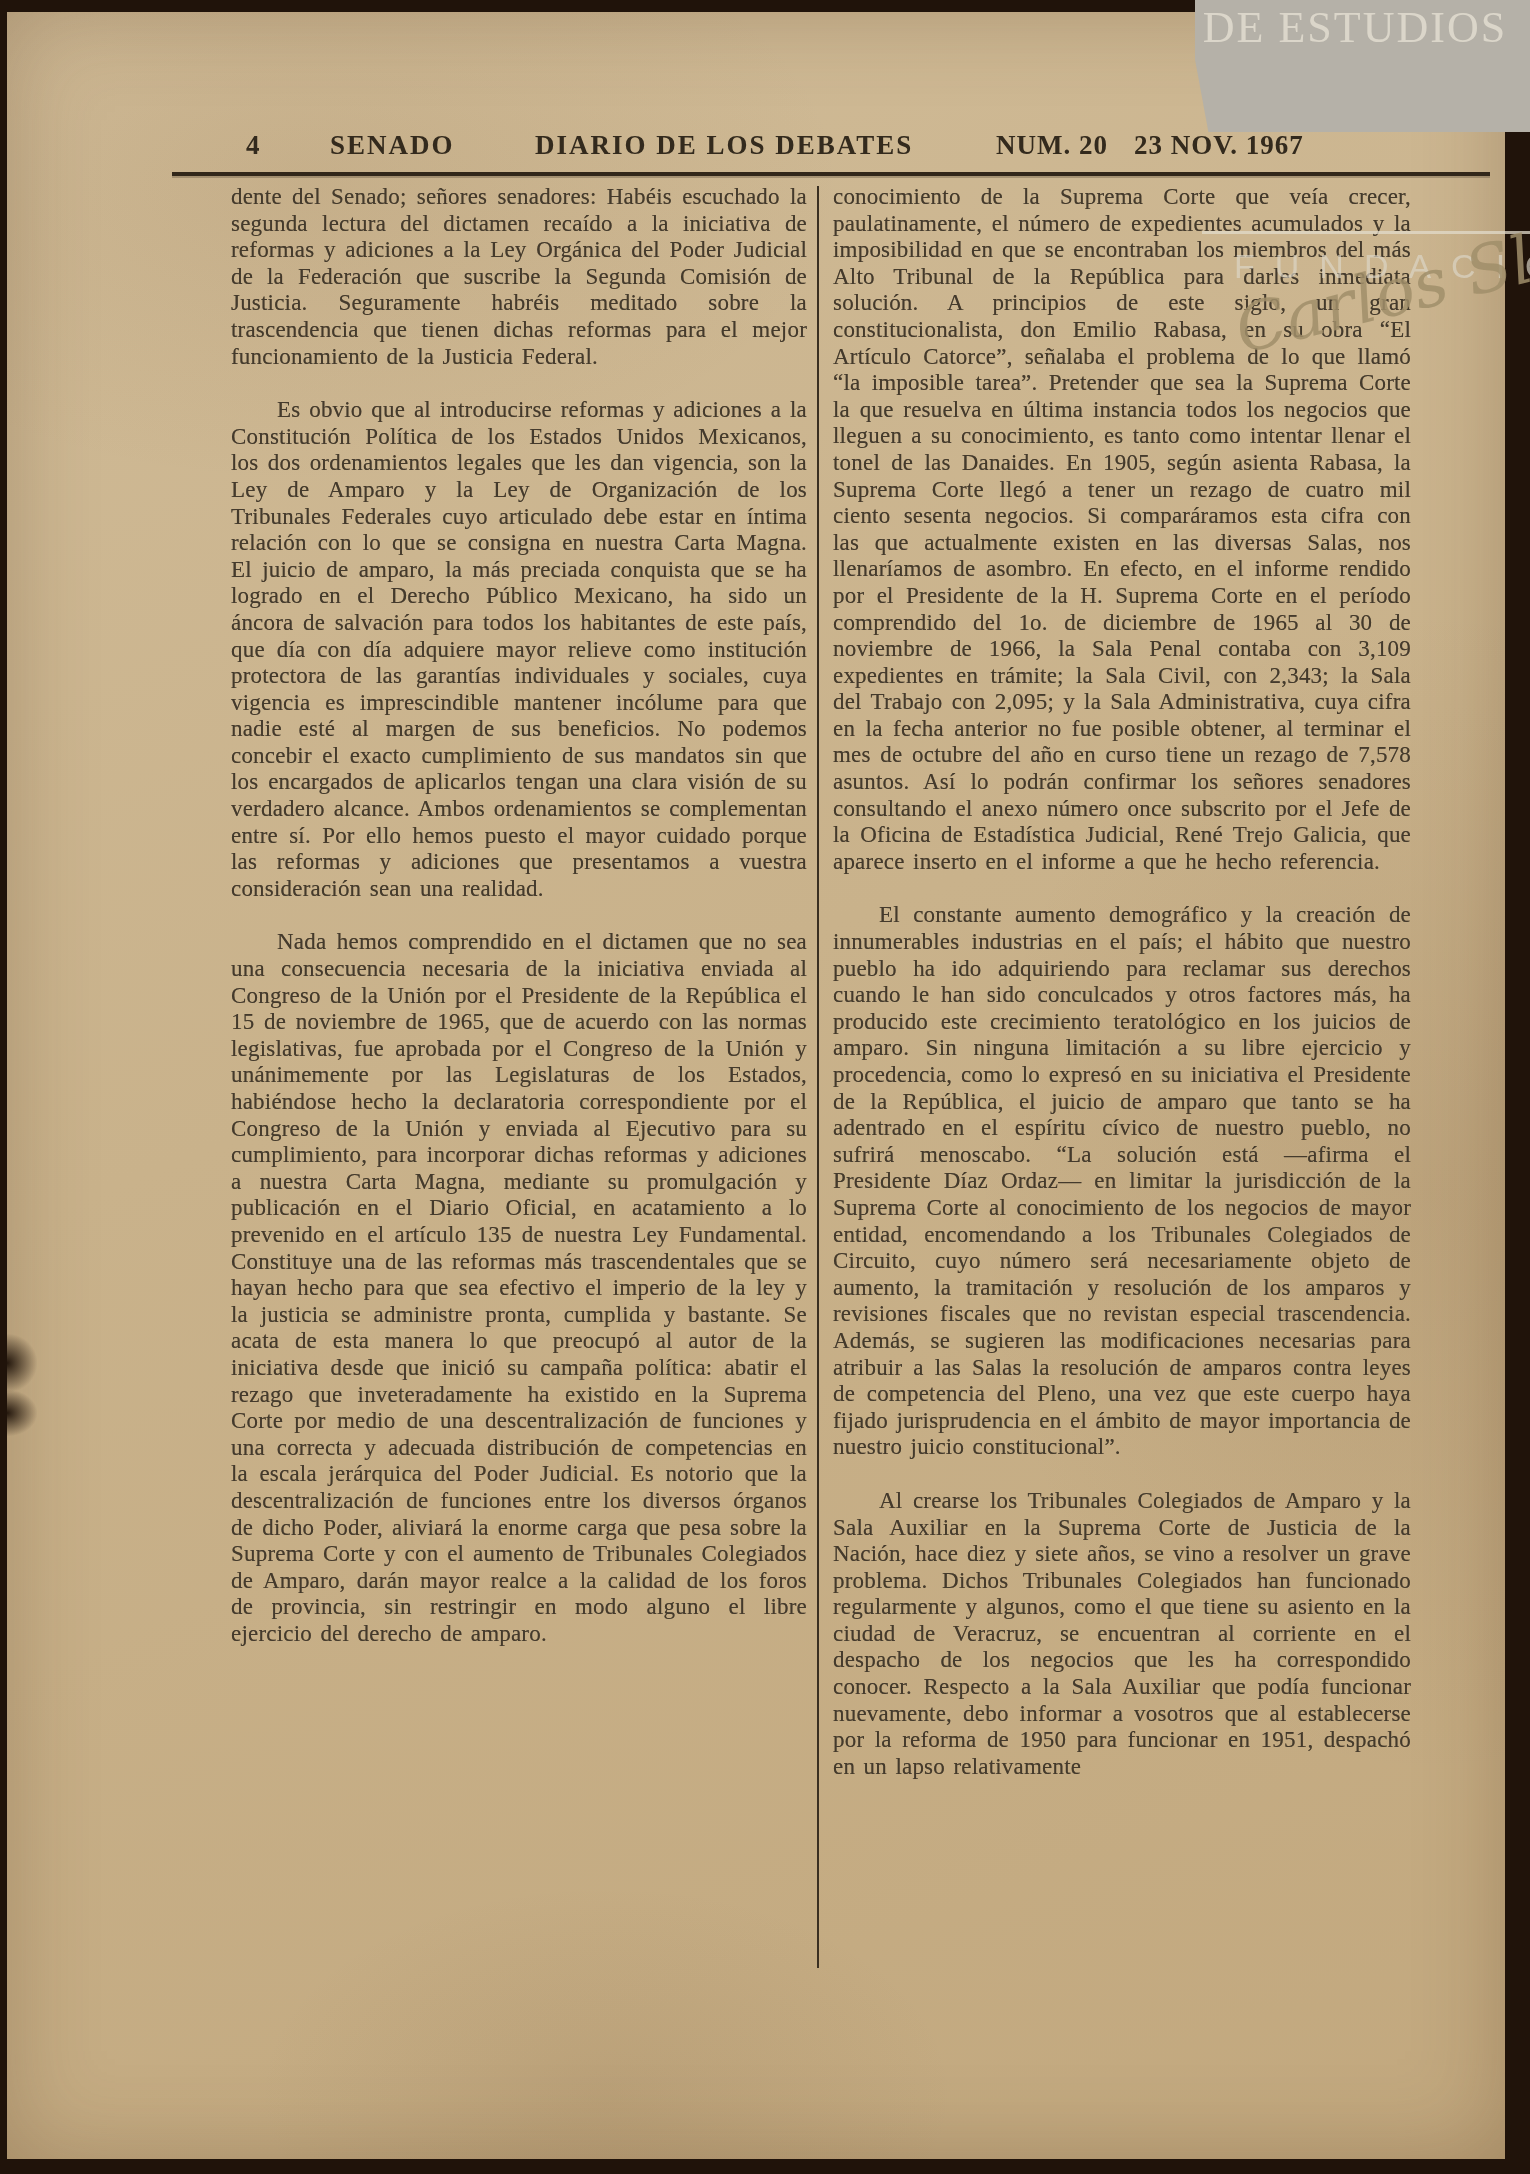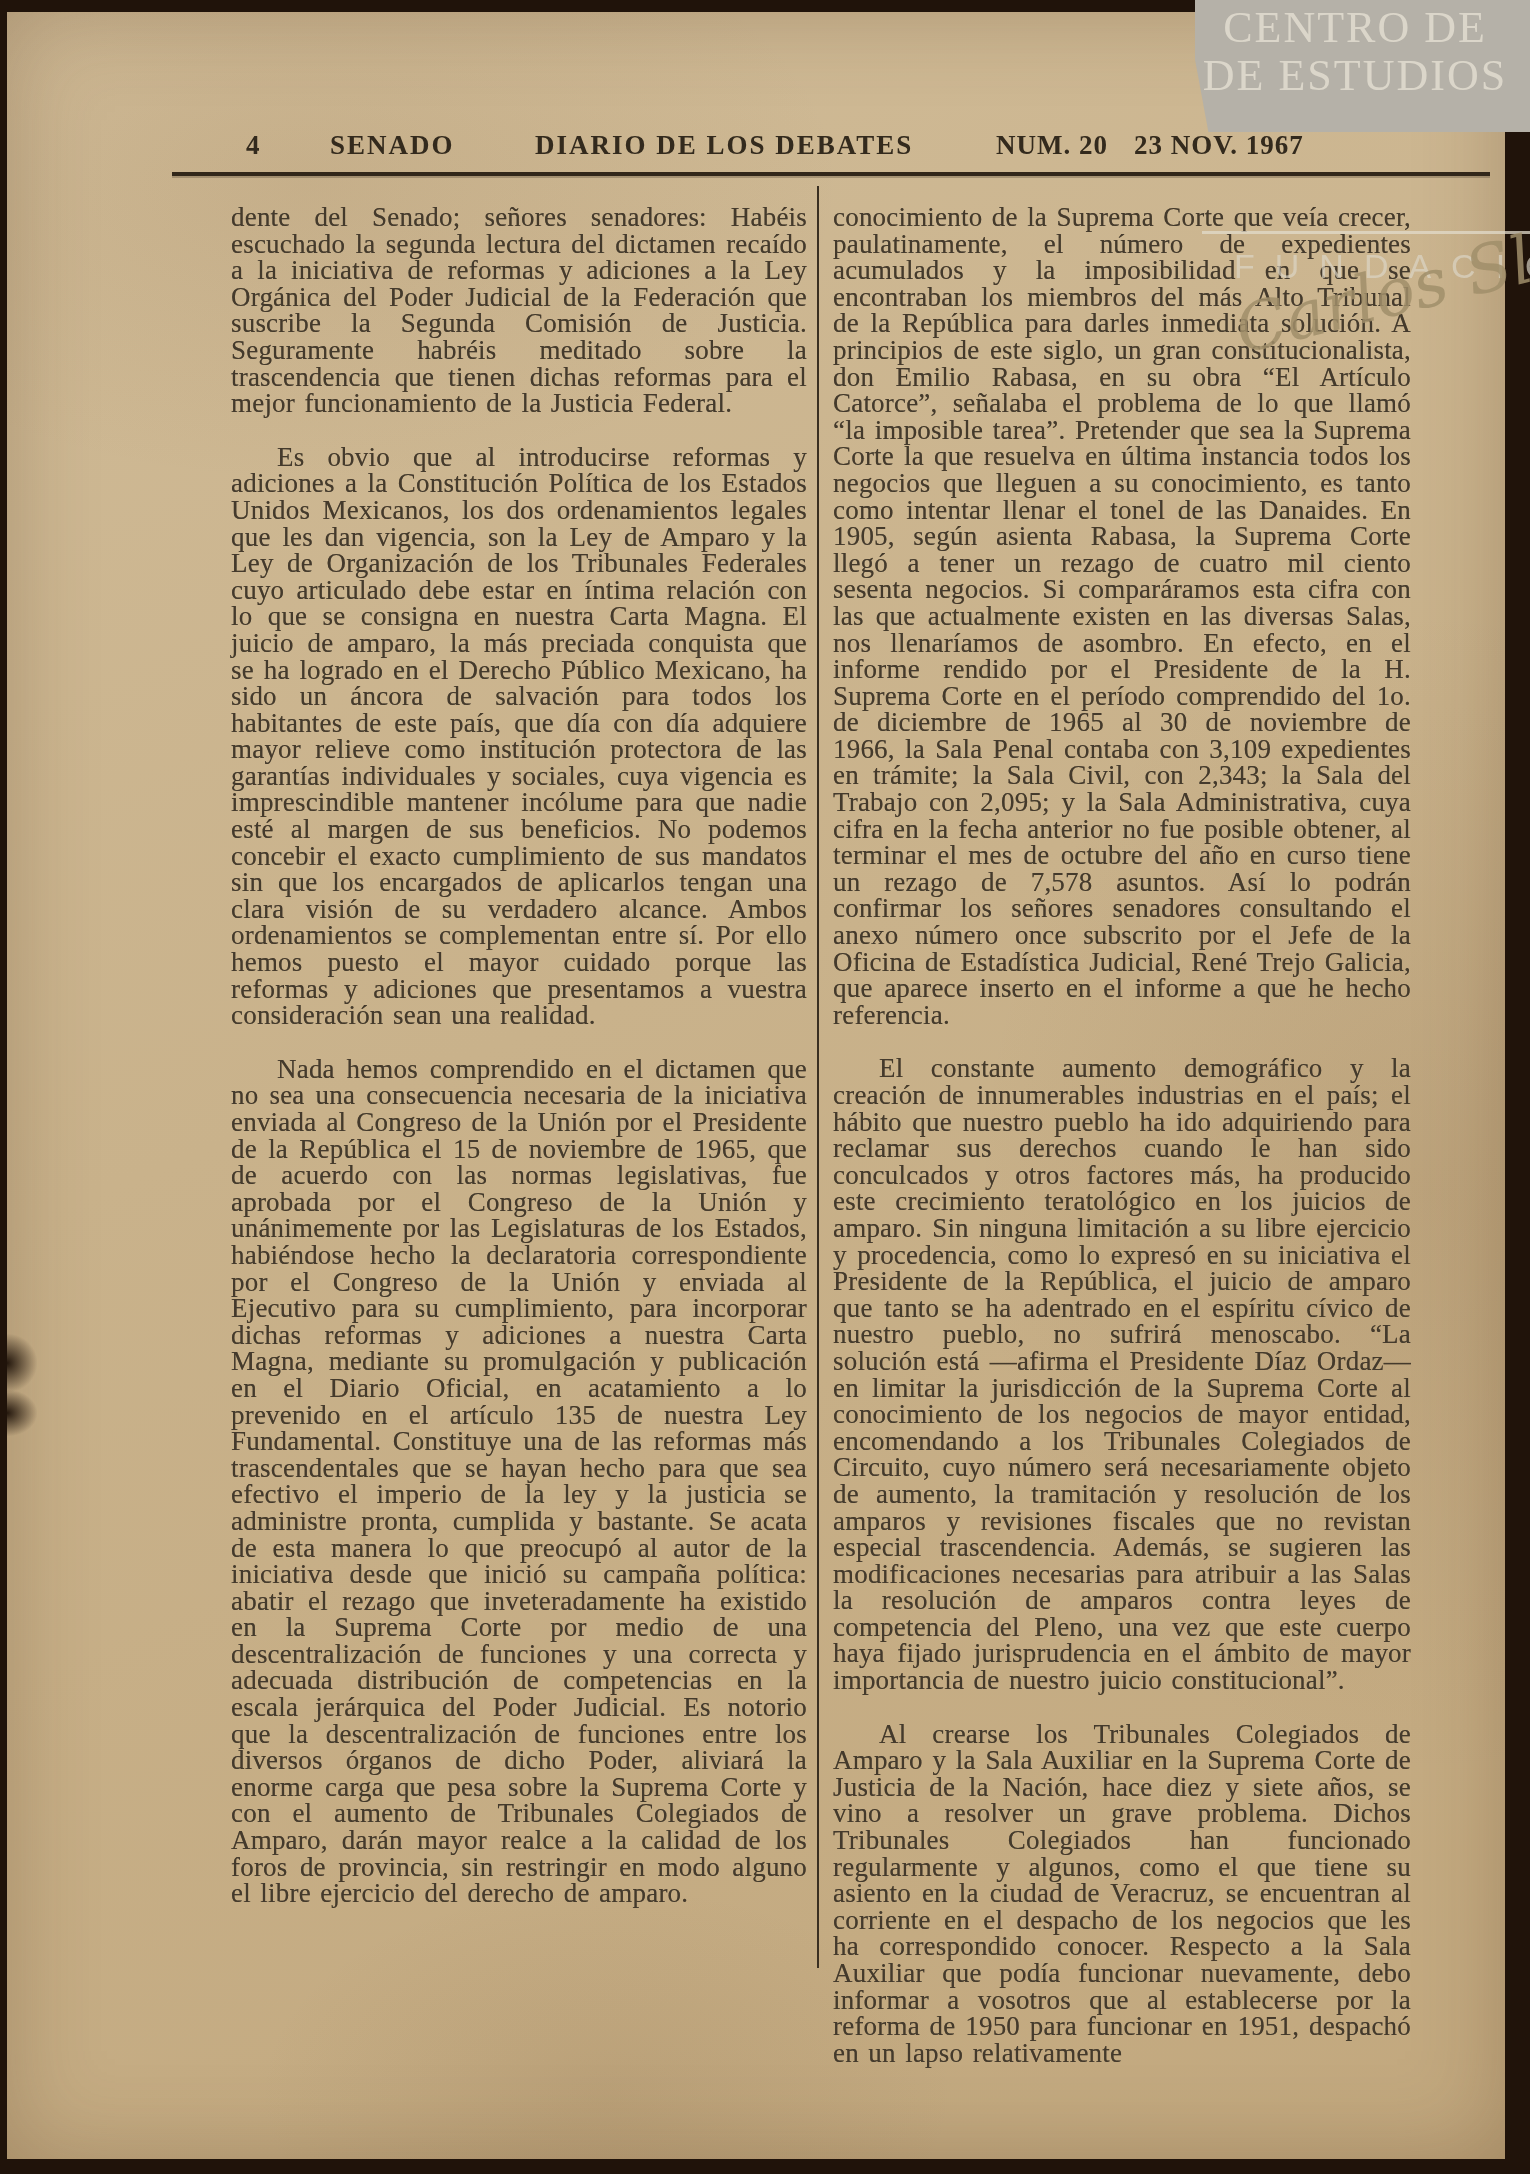--- a/index.html
+++ b/index.html
@@ -21,23 +21,23 @@
         font-weight:bold;font-size:27px;letter-spacing:1px;white-space:nowrap;}
   .hdr span{position:absolute;top:0;}
   .h-num{left:239px;}
   .h-pub{left:323px;letter-spacing:2px;}
   .h-title{left:528px;letter-spacing:2px;}
   .h-issue{left:989px;}
   .h-date{left:1127px;}
   .hdr-rule{position:absolute;top:160px;left:165px;width:1318px;height:4px;background:#32271a;
         box-shadow:0 2px 0 rgba(50,39,26,0.25);}
   
-  .col{position:absolute;top:172px;color:#443a2c;font-size:27px;line-height:26.6px;
+  .col{position:absolute;top:172px;color:#443a2c;font-size:23px;line-height:26.6px;
         text-align:justify;letter-spacing:0.2px;word-spacing:2.5px;
-        text-shadow:0 0 0.6px rgba(68,58,44,0.55);margin-top:20px;}
+        text-shadow:0 0 0.6px rgba(68,58,44,0.55);}
   .col-left{left:224px;width:576px;}
   .col-right{left:826px;width:578px;}
   .col p{margin:0 0 27px 0;}
   .col p.indent{text-indent:46px;}
   .divider{position:absolute;top:174px;left:810px;width:2px;height:1782px;background:#3a2f21;}
   
   .wm{position:absolute;left:1180px;top:4px;width:350px;z-index:3;text-align:center;
         font-family:"Liberation Serif",serif;font-size:44px;line-height:48px;letter-spacing:2px;
         color:rgba(234,228,215,0.72);pointer-events:none;}
   .wm-underline{position:absolute;left:1202px;top:231px;width:328px;height:3px;
@@ -82,20 +82,19 @@
       <p>conocimiento de la Suprema Corte que veía crecer, paulatinamente, el número de expedientes acumulados y la imposibilidad en que se encontraban los miembros del más Alto Tribunal de la República para darles inmediata solución. A principios de este siglo, un gran constitucionalista, don Emilio Rabasa, en su obra “El Artículo Catorce”, señalaba el problema de lo que llamó “la imposible tarea”. Pretender que sea la Suprema Corte la que resuelva en última instancia todos los negocios que lleguen a su conocimiento, es tanto como intentar llenar el tonel de las Danaides. En 1905, según asienta Rabasa, la Suprema Corte llegó a tener un rezago de cuatro mil ciento sesenta negocios. Si comparáramos esta cifra con las que actualmente existen en las diversas Salas, nos llenaríamos de asombro. En efecto, en el informe rendido por el Presidente de la H. Suprema Corte en el período comprendido del 1o. de diciembre de 1965 al 30 de noviembre de 1966, la Sala Penal contaba con 3,109 expedientes en trámite; la Sala Civil, con 2,343; la Sala del Trabajo con 2,095; y la Sala Administrativa, cuya cifra en la fecha anterior no fue posible obtener, al terminar el mes de octubre del año en curso tiene un rezago de 7,578 asuntos. Así lo podrán confirmar los señores senadores consultando el anexo número once subscrito por el Jefe de la Oficina de Estadística Judicial, René Trejo Galicia, que aparece inserto en el informe a que he hecho referencia.</p>
       <p class="indent">El constante aumento demográfico y la creación de innumerables industrias en el país; el hábito que nuestro pueblo ha ido adquiriendo para reclamar sus derechos cuando le han sido conculcados y otros factores más, ha producido este crecimiento teratológico en los juicios de amparo. Sin ninguna limitación a su libre ejercicio y procedencia, como lo expresó en su iniciativa el Presidente de la República, el juicio de amparo que tanto se ha adentrado en el espíritu cívico de nuestro pueblo, no sufrirá menoscabo. “La solución está —afirma el Presidente Díaz Ordaz— en limitar la jurisdicción de la Suprema Corte al conocimiento de los negocios de mayor entidad, encomendando a los Tribunales Colegiados de Circuito, cuyo número será necesariamente objeto de aumento, la tramitación y resolución de los amparos y revisiones fiscales que no revistan especial trascendencia. Además, se sugieren las modificaciones necesarias para atribuir a las Salas la resolución de amparos contra leyes de competencia del Pleno, una vez que este cuerpo haya fijado jurisprudencia en el ámbito de mayor importancia de nuestro juicio constitucional”.</p>
       <p class="indent">Al crearse los Tribunales Colegiados de Amparo y la Sala Auxiliar en la Suprema Corte de Justicia de la Nación, hace diez y siete años, se vino a resolver un grave problema. Dichos Tribunales Colegiados han funcionado regularmente y algunos, como el que tiene su asiento en la ciudad de Veracruz, se encuentran al corriente en el despacho de los negocios que les ha correspondido conocer. Respecto a la Sala Auxiliar que podía funcionar nuevamente, debo informar a vosotros que al establecerse por la reforma de 1950 para funcionar en 1951, despachó en un lapso relativamente</p>
     </div>
 
     <div class="stain stain-1"></div>
     <div class="stain stain-2"></div>
   </div>
 
   <div class="wm">
-    <div>CENTRO DE</div>
     <div>DE ESTUDIOS</div>
   </div>
   <div class="wm-underline"></div>
   <div class="wm-fund">FUNDACIÓN</div>
   <div class="wm-sig">Carlos Slim</div>
 
 </div>
 
 </body></html>

